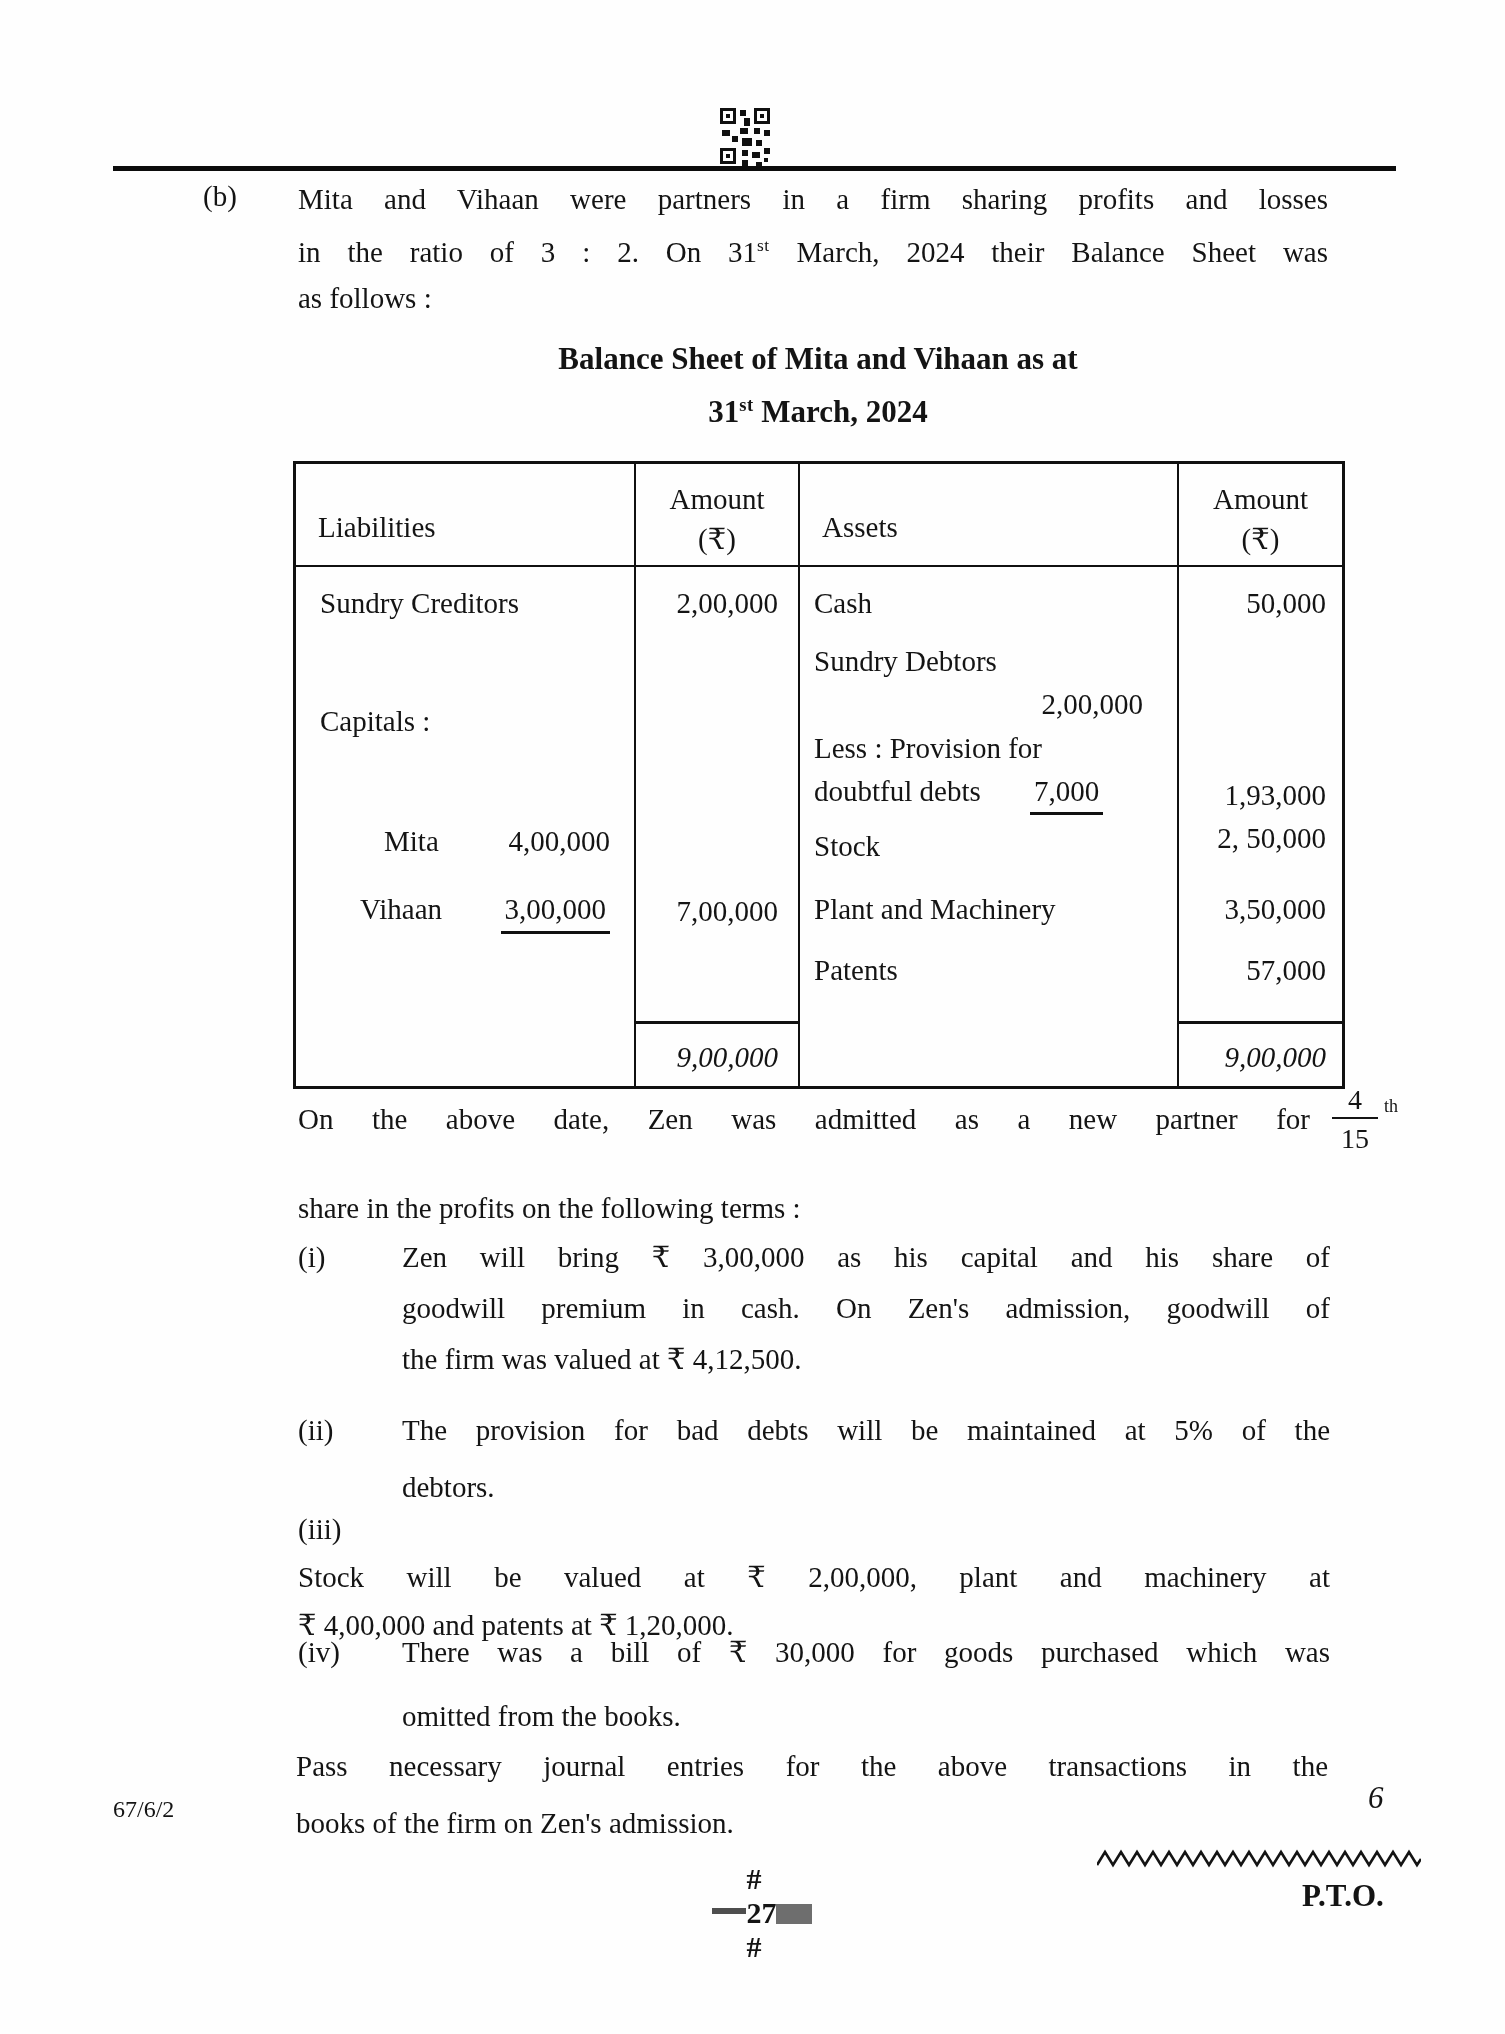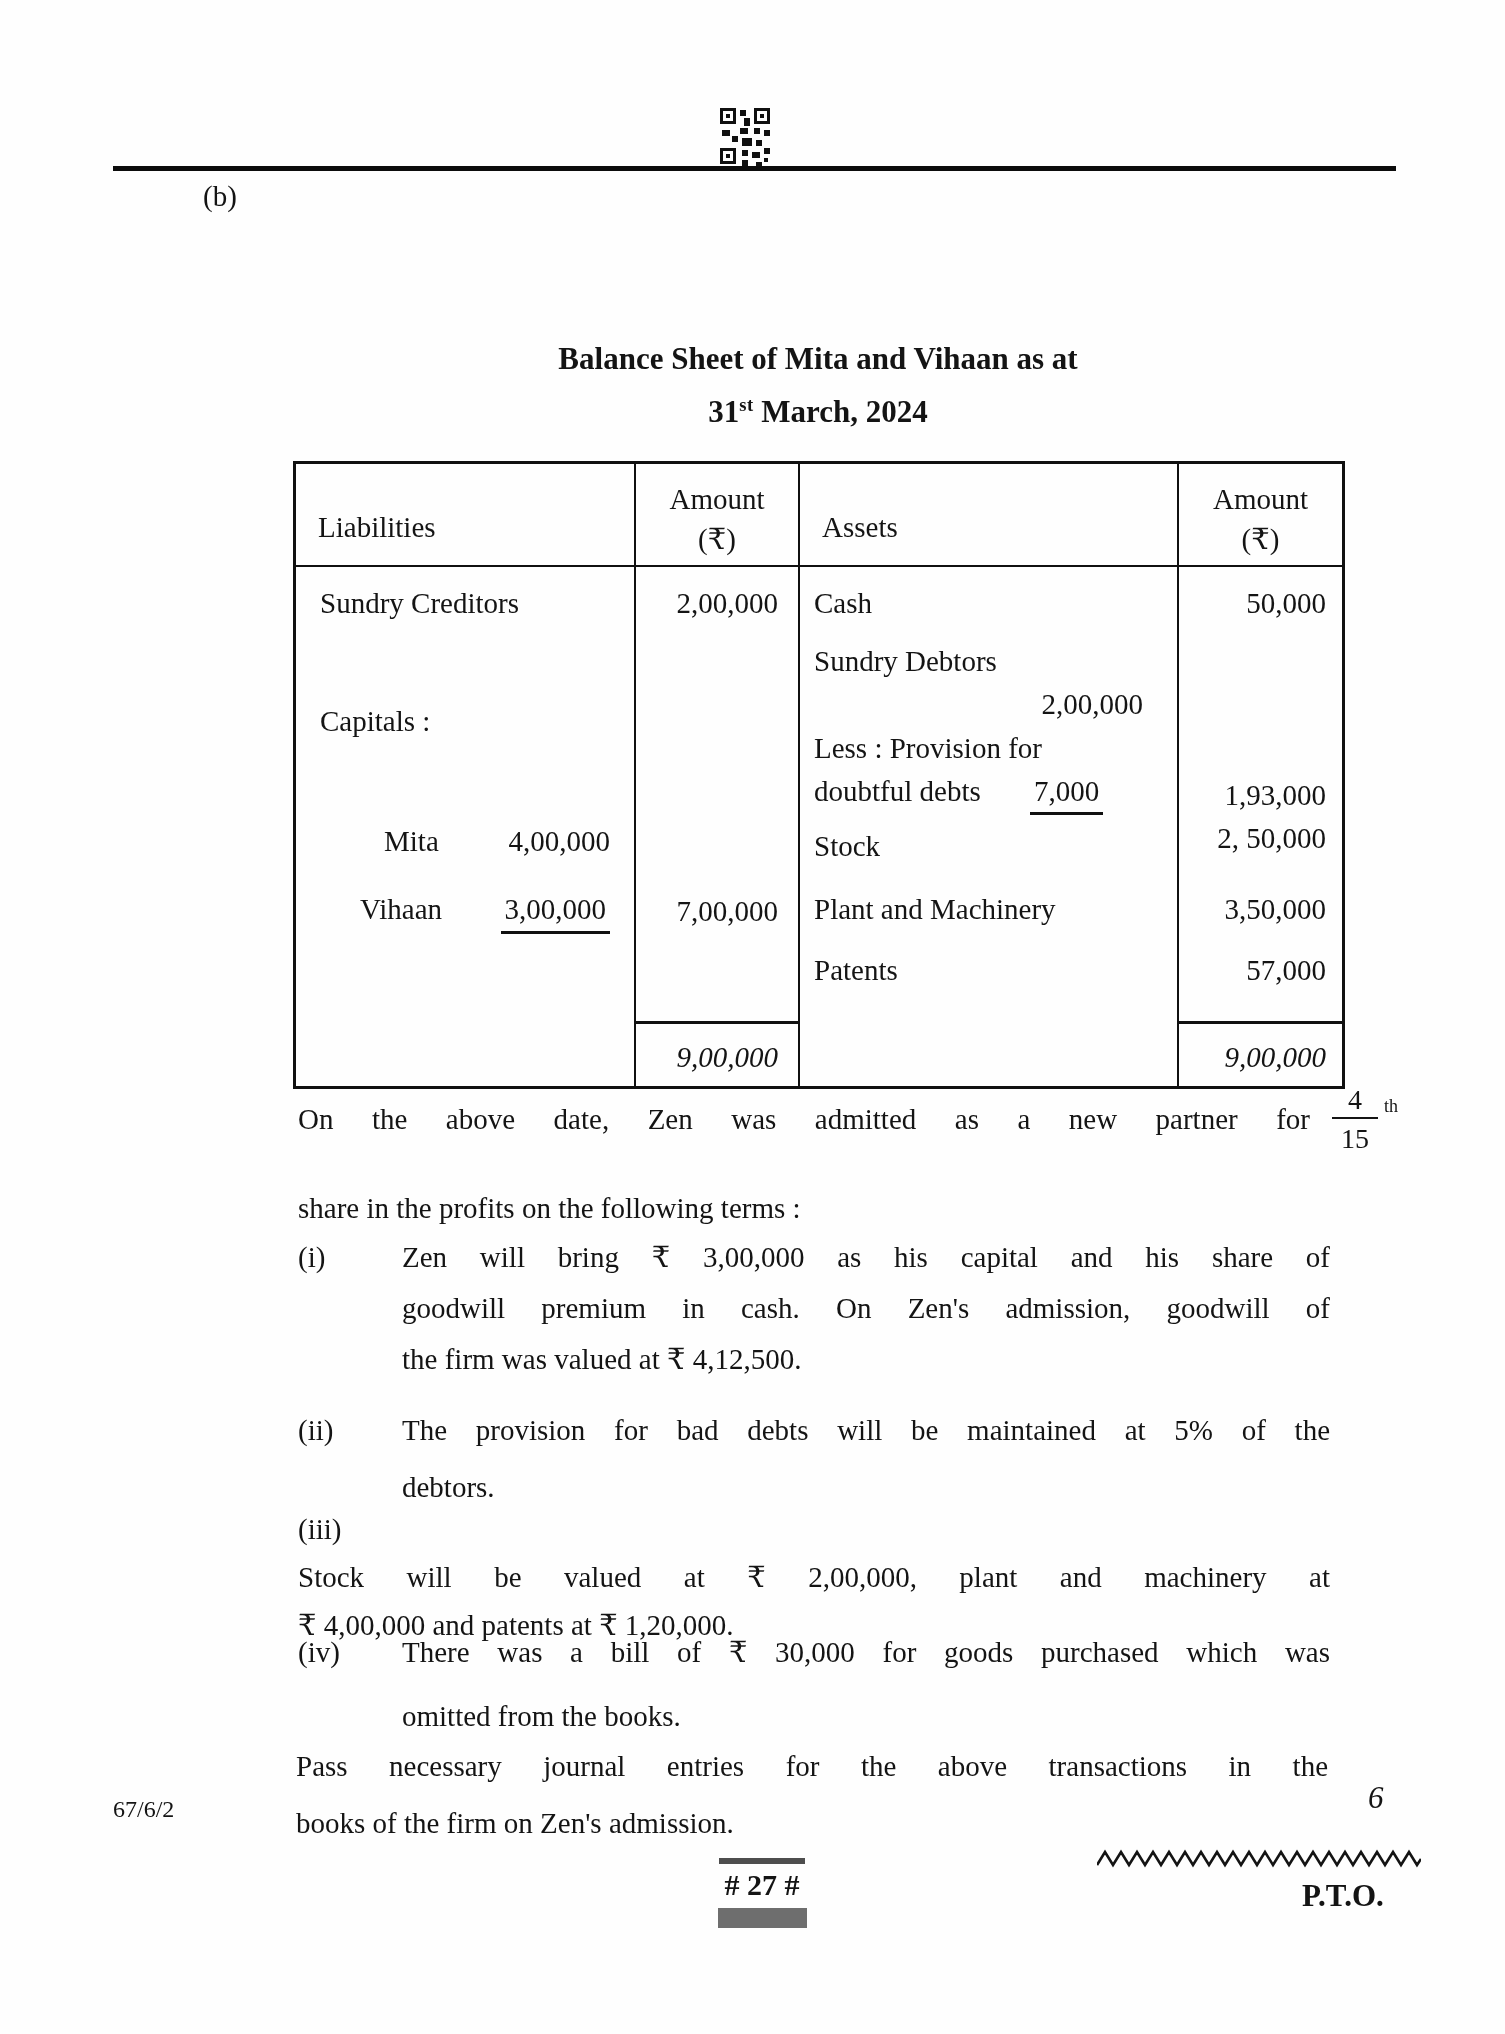--- a/index.html
+++ b/index.html
@@ -57,21 +57,21 @@
   .t2 { top:1402px; line-height:57px; }
   .t3 { top:1505px; line-height:48px;flex-direction:column; }
   .t4 { top:1620px; line-height:64px; }
 
   
   .closing { left:296px; top:1738px; width:1032px; line-height:57px; }
   .marks { left:1368px; top:1780px; font-style:italic; font-size:31px; }
 
   
   .f-code { left:113px; top:1796px; font-weight:normal; font-size:24px; }
-  .f-center { left:712px; top:1858px; width:100px; display:flex; flex-direction:column; align-items:center; }
+  .f-center { left:712px; top:1858px; width:100px; display:flex; flex-direction:row; align-items:center; }
   .f-bar { width:86px; height:6px; background:#4e4e4e; }
   .f-page { font-weight:bold; font-size:30px; margin-top:4px; }
   .f-rect { width:89px; height:20px; background:#6e6e6e; margin-top:6px; }
   .f-zigzag { left:1097px; top:1849px; width:324px; height:20px; }
   .f-pto { left:1295px; top:1878px; font-weight:bold; font-size:31px;margin-left:7px; }
 </style>
 </head>
 <body>
 
 <div class="page">
@@ -105,20 +105,25 @@
     <g fill="#101010">
       <rect x="6" y="6" width="4" height="4"></rect>
         <rect x="40" y="6" width="4" height="4"></rect>
       <rect x="6" y="46" width="4" height="4"></rect>
     </g>
   </svg>
 
   <div class="abs top-rule"></div>
 
   <div class="abs q-label">(b)</div>
+  <div class="abs intro">
+    <div class="jl">Mita and Vihaan were partners in a firm sharing profits and losses</div>
+    <div class="jl"><span>in the ratio of 3 : 2. On 31</span><sup class="st">st</sup><span> March, 2024 their Balance Sheet was</span></div>
+    <div>as follows :</div>
+  </div>
 
   <div class="abs bs-title">
     <div>Balance Sheet of Mita and Vihaan as at</div>
     <div><span>31</span><sup class="st">st</sup><span> March, 2024</span></div>
   </div>
 
   <div class="abs bs-table">
     <div class="hdr-row">
       <div class="hdr-cell hdr-left">Liabilities</div>
       <div class="hdr-cell hdr-amt">

